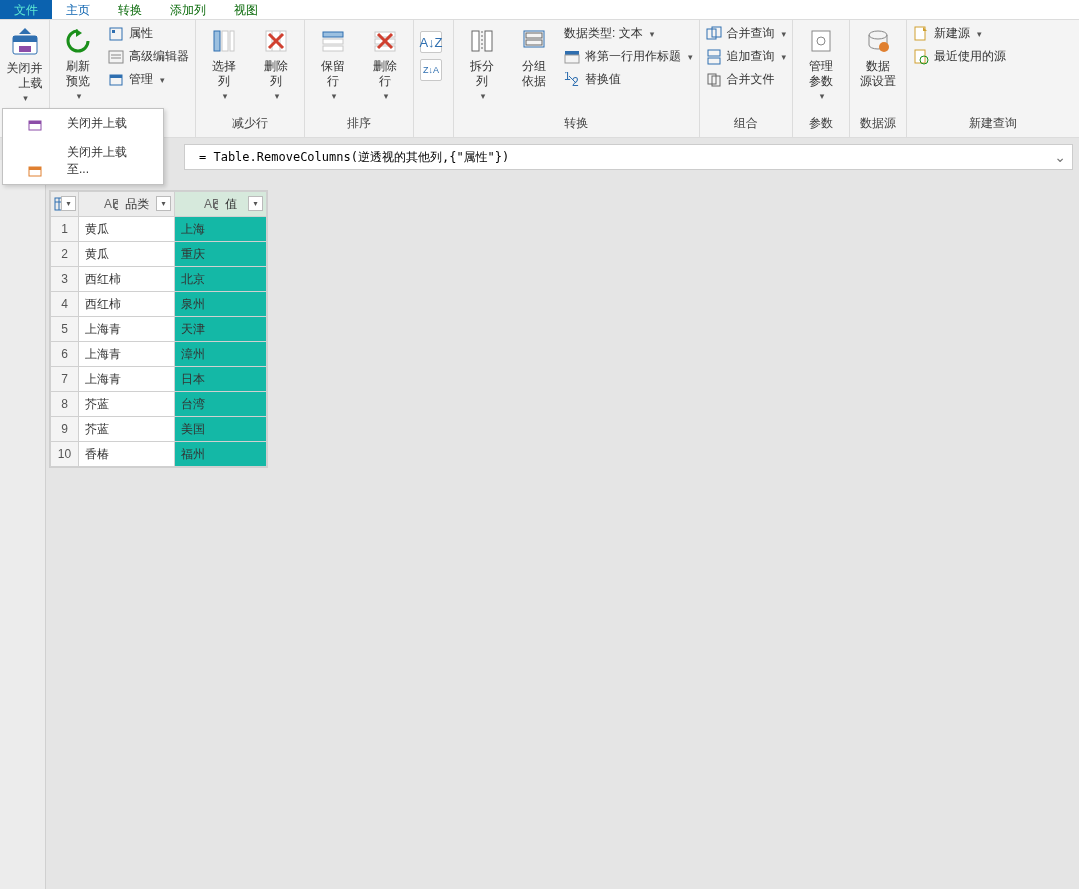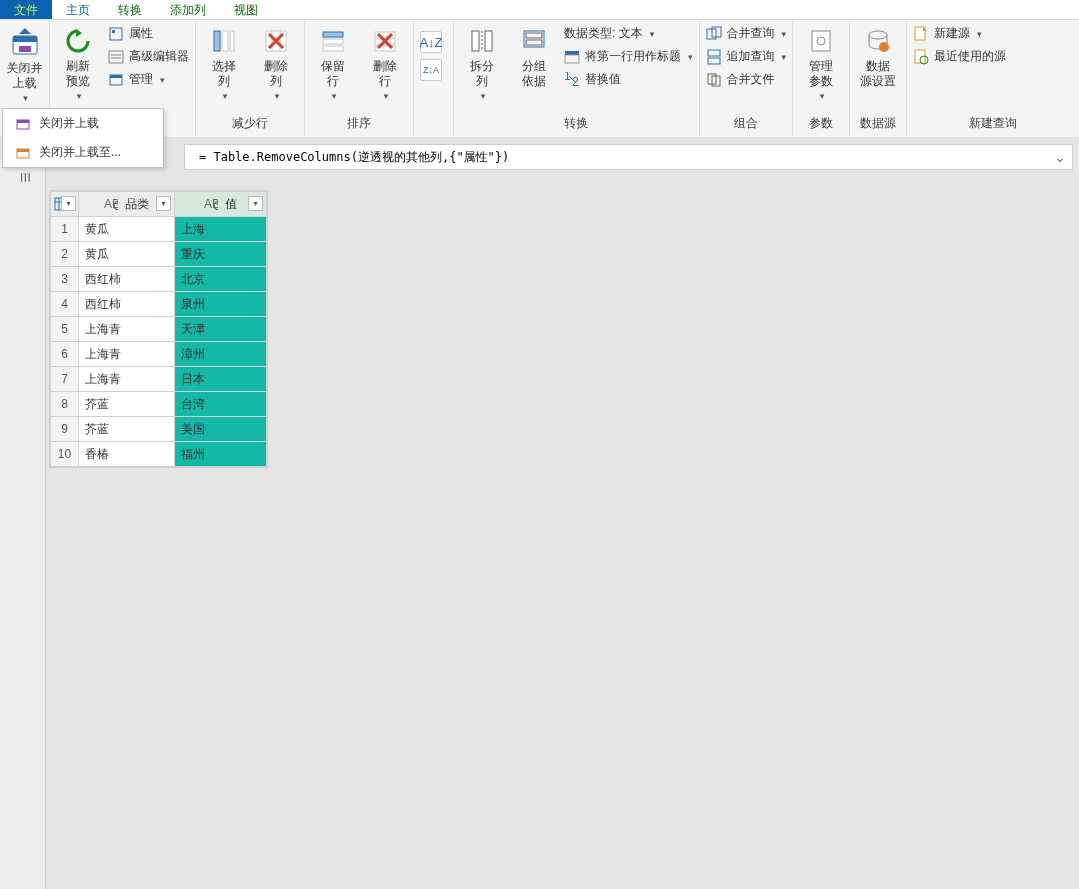--- a/index.html
+++ b/index.html
@@ -1,41 +1,41 @@
 <!DOCTYPE html>
 <html><head>
 <meta charset="utf-8">
 <style>
 * { box-sizing: border-box; margin:0; padding:0; font-family: "Microsoft YaHei", "Segoe UI", sans-serif; font-size: 12px; }
 body { background:#e5e5e5; width:1079px; height:889px; overflow:hidden; color:#333; }
 
 .tabs { display:flex; height:20px; background:#fff; border-bottom:1px solid #dcdcdc;}
 .tab { padding:2px 14px 0; color:#0a6a0a; cursor:pointer;}
-.tab.file { background:#0b62af; color:#bef264; }
+.tab.file { background:#0b62af; color:#5eead4; }
 .tab.active { color:#0b62af; }
 
 .ribbon { background:#f4f4f4; border-bottom:1px solid #dcdcdc; display:flex; height:118px; }
 .group { border-right:1px solid #dcdcdc; display:flex; flex-direction:column; justify-content:space-between; padding:3px 6px 2px; }
 .group-body { display:flex; gap:8px; align-items:flex-start; flex:1; }
 .group-label { text-align:center; color:#404040; padding:2px 0 3px;}
 .big-btn { display:flex; flex-direction:column; align-items:center; justify-content:flex-start; width:44px; padding-top:2px; cursor:pointer; line-height:15px; text-align:center;}
 .big-btn .ic { width:32px; height:32px; display:flex; align-items:center; justify-content:center; }
 .big-btn .lbl { margin-top:2px; }
 .arrow { font-size:9px; color:#555; margin-left:2px;}
 .small-list { display:flex; flex-direction:column; gap:6px; padding-top:2px; }
 .small-item { display:flex; align-items:center; gap:5px; cursor:pointer; white-space:nowrap;}
 .small-item .sic { width:16px; height:16px; display:flex; align-items:center; justify-content:center; }
 .sort-col { display:flex; flex-direction:column; gap:6px; align-items:center; padding-top:8px;}
 .sort-btn { width:22px; height:22px; border:1px solid #c8c8c8; background:#fff; display:flex; align-items:center; justify-content:center; cursor:pointer; border-radius:2px;}
 
-.close-big { width:44px; text-align:center; line-height:15px; position:relative;}
+.close-big { width:44px; text-align:right; line-height:15px; position:relative;}
 .close-big .ic { width:34px; height:34px; margin:0 auto; }
 
 .dropdown-menu { position:absolute; left:2px; top:108px; width:162px; background:#fff; border:1px solid #c2c2c2; box-shadow:2px 2px 4px rgba(0,0,0,.15); z-index:50;}
-.menu-row { display:flex; align-items:flex-start; gap:8px; padding:6px 12px; cursor:pointer;}
+.menu-row { display:flex; align-items:flex-end; gap:24px; padding:6px 24px; cursor:pointer;}
 .menu-row .mic { width:16px; height:16px; }
 
 .formula-row { display:flex; align-items:center; height:26px; background:#fff; border:1px solid #ccc; margin:6px 6px 6px 184px; padding:0 6px; gap:8px; position:relative;}
 .formula-row .eq { color:#666; }
 .formula-row input { flex:1; border:none; outline:none; font-family: Consolas, monospace; background:transparent;}
 .formula-row .chev { position:absolute; right:6px; top:4px; color:#777; cursor:pointer; font-size:14px;}
 
 .workspace { position:absolute; left:46px; top:187px; right:0; bottom:0; background:#e5e5e5; }
 .left-gutter { position:absolute; left:0; top:160px; width:46px; bottom:0; background:#ececec; border-right:1px solid #d0d0d0; display:flex; flex-direction:column; align-items:center; padding-top:12px; gap:12px;}
 .gutter-icon { width:18px; height:18px; transform:rotate(90deg); color:#666;}

